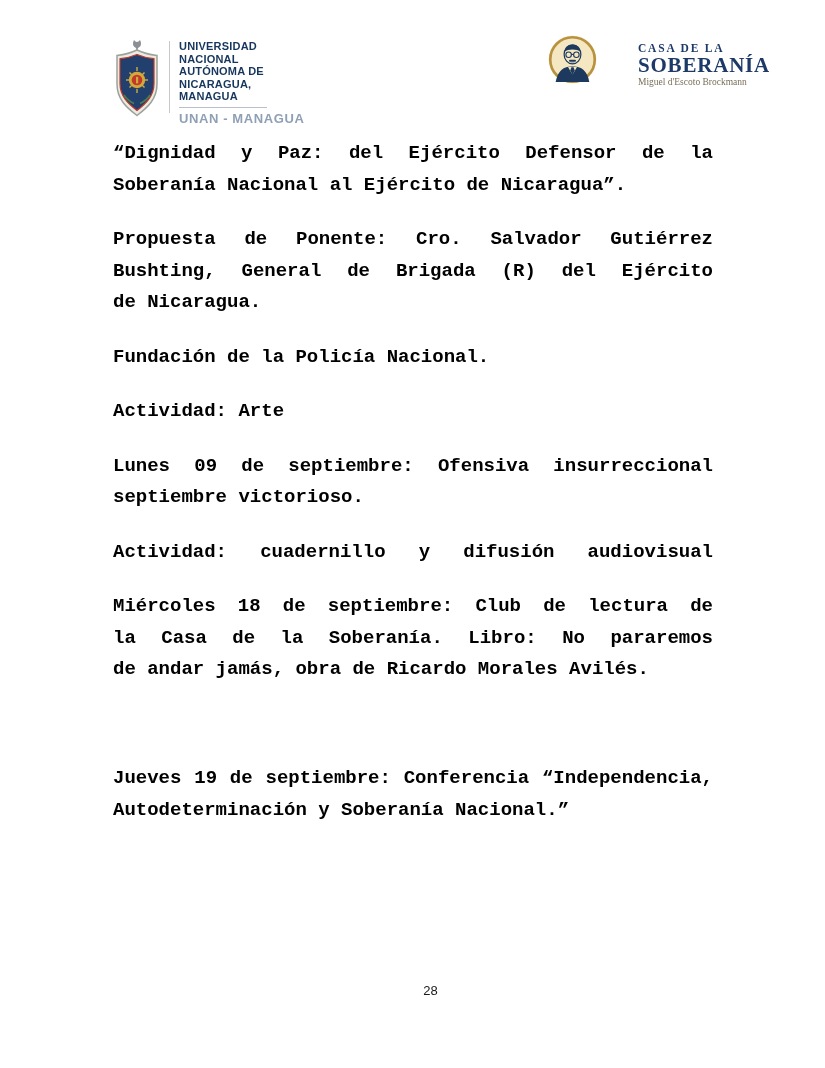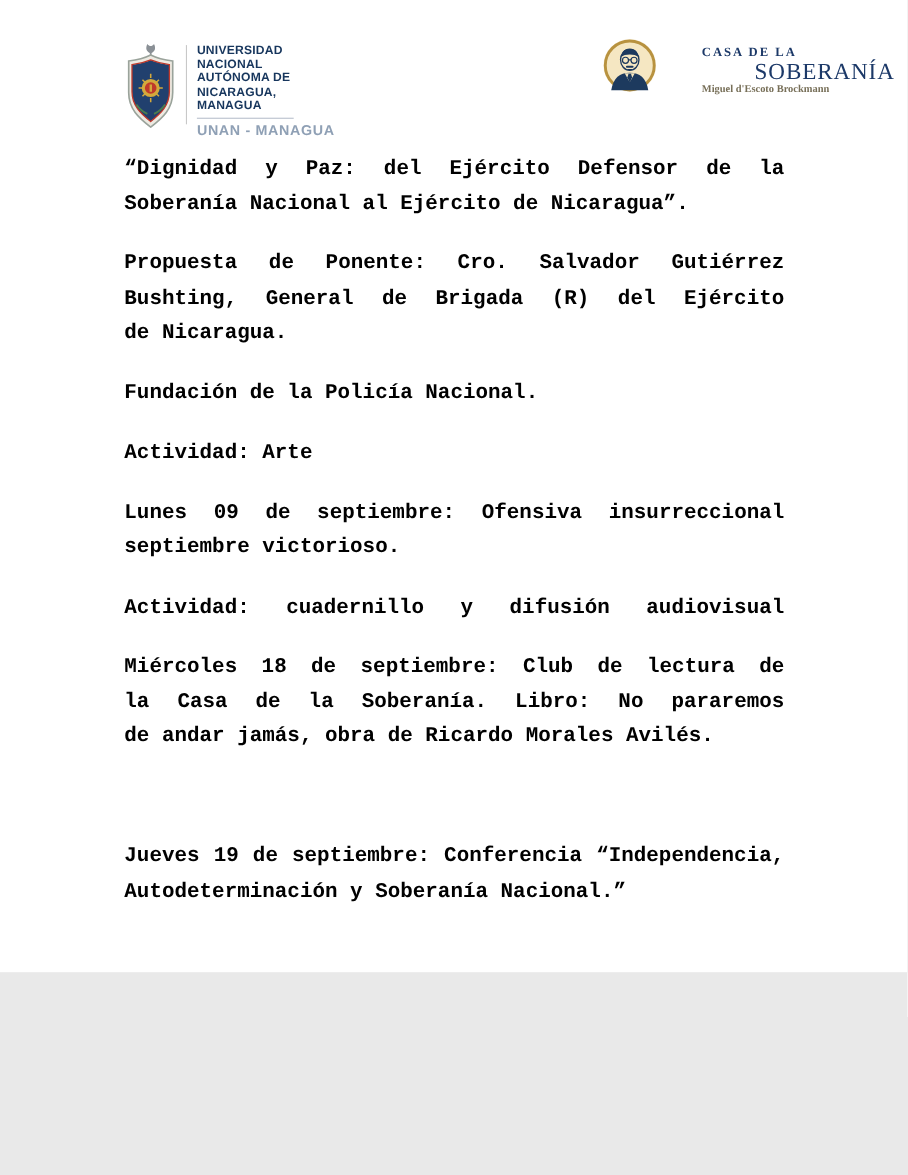--- a/index.html
+++ b/index.html
@@ -2,21 +2,21 @@
 <html><head>
 <meta charset="utf-8">
 <style>
   * { margin: 0; padding: 0; box-sizing: border-box; }
   html, body { background: #e9e9e9; }
   body { font-family: "Liberation Sans", sans-serif; }
 
   .page {
     position: relative;
     width: 825px;
-    height: 884px;
+    height: 1068px;
     background: #ffffff;
     margin: 0 auto;
     overflow: hidden;
   }
 
   
   .unan {
     position: absolute;
     left: 112px;
     top: 38px;
@@ -69,29 +69,28 @@
   }
   .casa-l1 {
     font-size: 11.5px;
     letter-spacing: 1.8px;
     font-weight: 600;
     white-space: nowrap;
   }
   .casa-l2 {
     font-size: 21px;
     letter-spacing: 0.8px;
-    font-weight: 400;
+    font-weight: 700;
     line-height: 22px;
     white-space: nowrap;
-    margin-left: 48px;
   }
   .casa-l3 {
     font-size: 9.5px;
     color: #776f58;
-    font-weight: 700;
+    font-weight: 400;
     margin-top: 1px;
     white-space: nowrap;
   }
 
   
   .doc-body {
     position: absolute;
     left: 113px;
     top: 138px;
     width: 600px;

